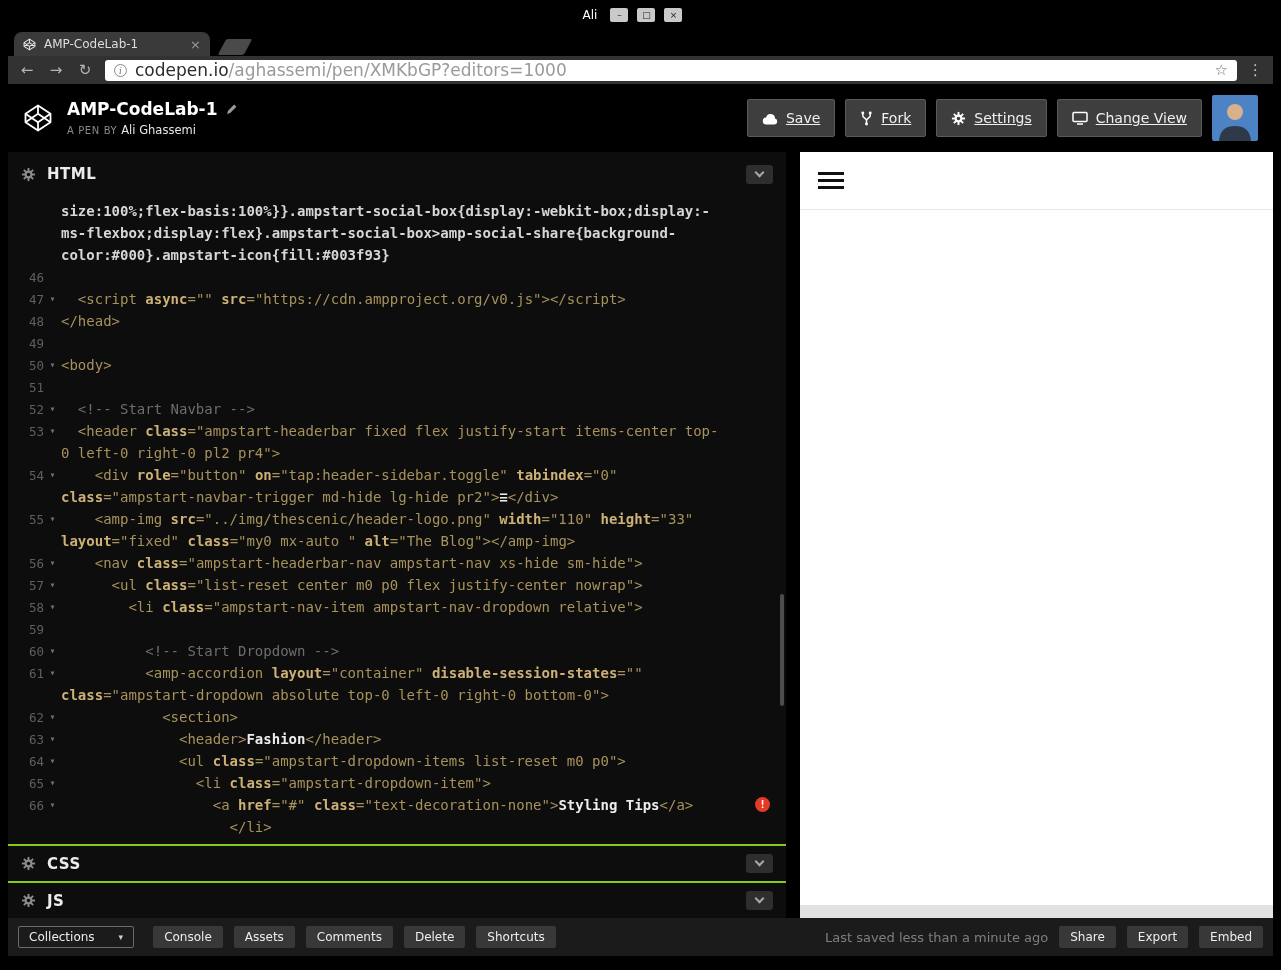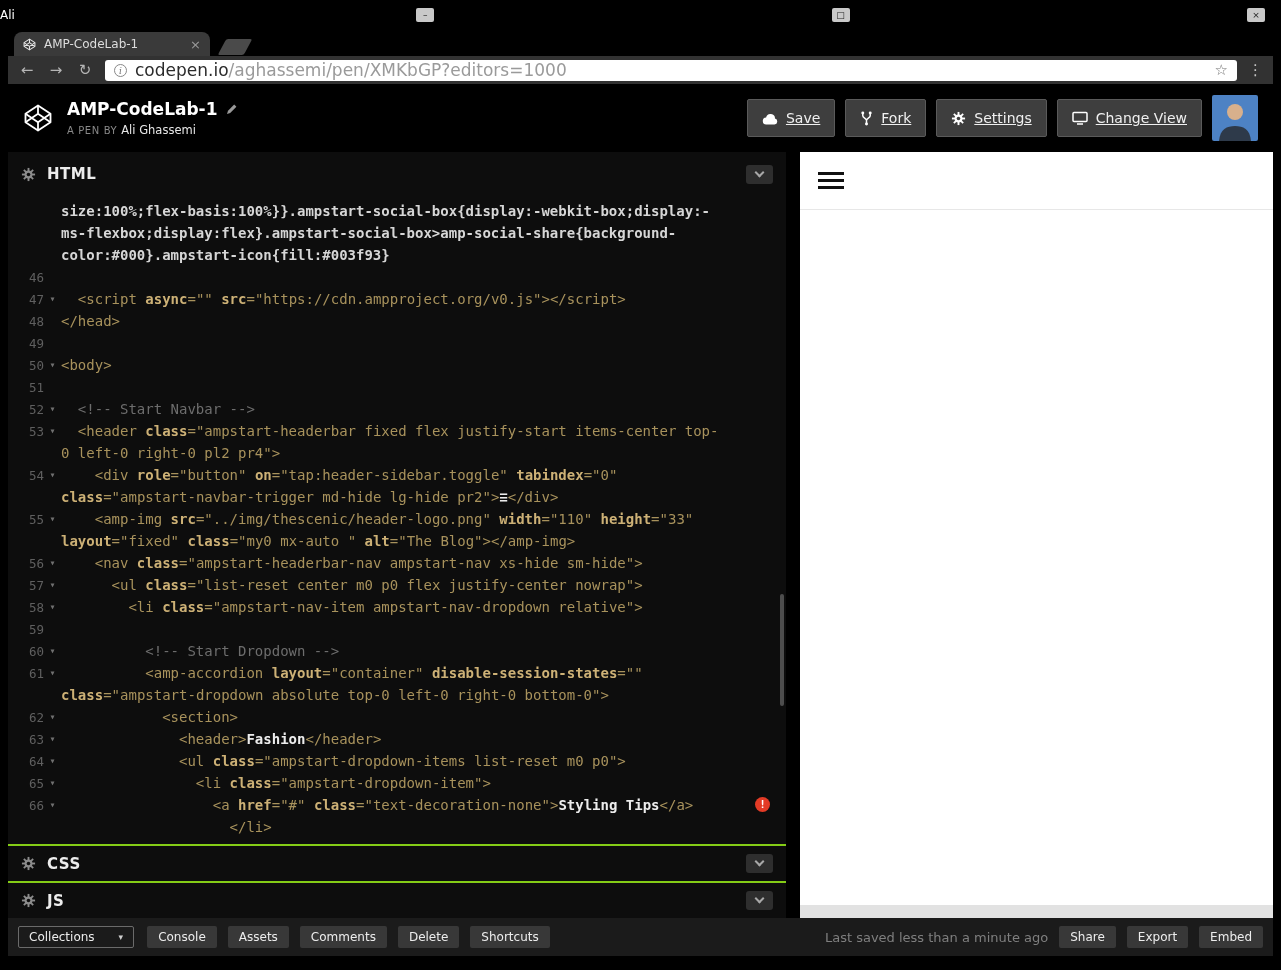--- a/index.html
+++ b/index.html
@@ -2,21 +2,21 @@
 <html><head>
 <meta charset="utf-8">
 <style>
   * { margin:0; padding:0; box-sizing:border-box; }
   body { background:#000; }
   .screen{position:relative;width:1281px;height:970px;background:#000;overflow:hidden;
           font-family:"DejaVu Sans",sans-serif;}
 
   
   .titlebar{position:absolute;top:0;left:0;right:0;height:30px;display:flex;align-items:center;
-            justify-content:space-between;gap:9px;padding-right:16px;}
+            justify-content:center;gap:9px;padding-right:16px;}
   .tb-user{color:#fff;font-size:12px;margin-right:4px;}
   .win-btn{width:18px;height:14px;background:#c9c9c9;color:#222;font-size:9px;line-height:14px;
            text-align:center;border-radius:2px;}
 
   
   .window{position:absolute;left:8px;right:8px;top:30px;height:926px;background:#000;
           display:flex;flex-direction:column;}
 
   .tabstrip{height:26px;display:flex;align-items:flex-end;padding-left:6px;background:#000;}
   .tab{width:196px;height:24px;background:#3a3a3a;border-radius:8px 8px 0 0;display:flex;
@@ -81,21 +81,21 @@
   .preview-header{height:58px;border-bottom:1px solid #e7e7e7;display:flex;align-items:center;padding-left:18px;}
   .hamburger{display:flex;flex-direction:column;gap:4px;width:26px;}
   .hamburger i{display:block;height:3px;background:#111;}
   .preview-body{flex:1;}
   .preview-bottom{height:13px;background:#e2e2e2;}
 
   
   .footer{height:38px;background:#1b1b1b;display:flex;align-items:center;padding:0 10px;gap:11px;}
   .fbtn{background:#383838;border-radius:2px;color:#ededed;font-size:12px;padding:4px 11px;white-space:nowrap;}
   .collections{border:1px solid #6b6b6b;display:flex;gap:24px;align-items:center;padding:3px 10px;
-               color:#ededed;font-size:12px;border-radius:2px;margin-right:2px;}
+               color:#ededed;font-size:12px;border-radius:2px;margin-right:8px;}
   .collections .caret{font-size:9px;color:#cfcfcf;}
   .saved{margin-left:auto;color:#7f7f7f;font-size:13px;margin-right:0;white-space:nowrap;}
 </style>
 </head>
 <body>
 
 <div class="screen">
 
   <div class="titlebar">
     <span class="tb-user">Ali</span>

